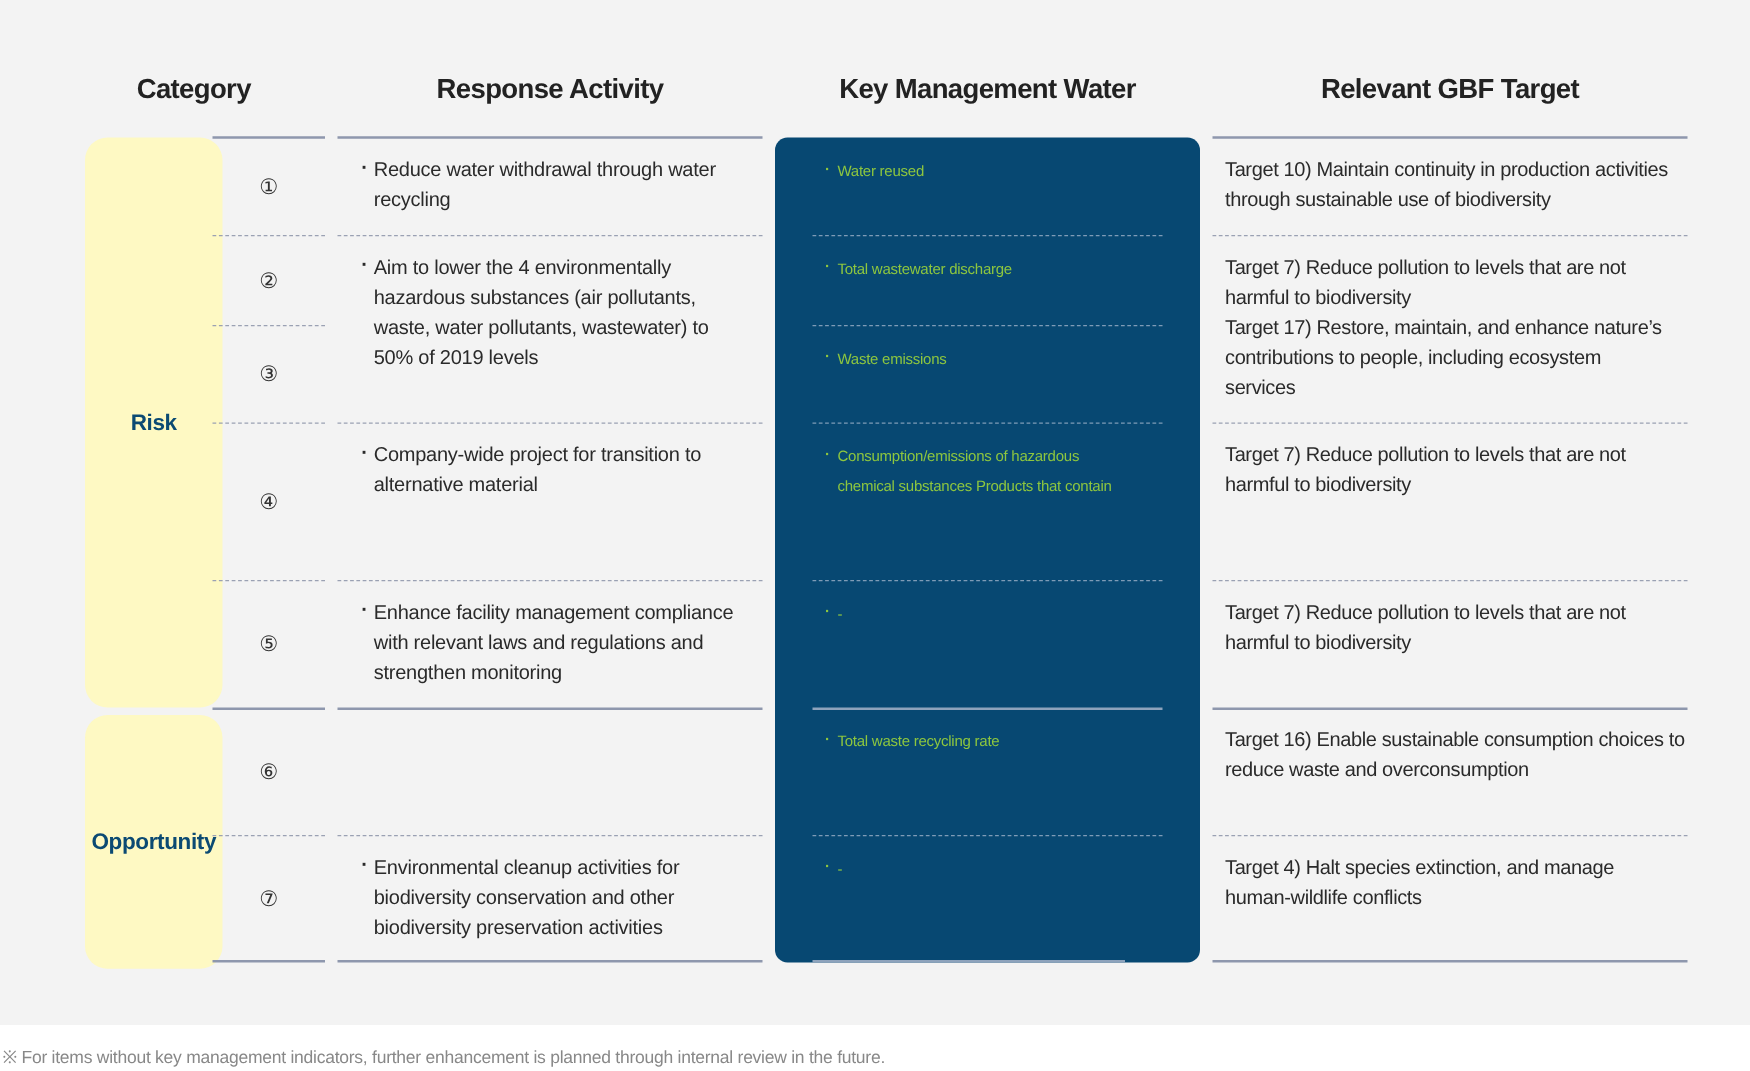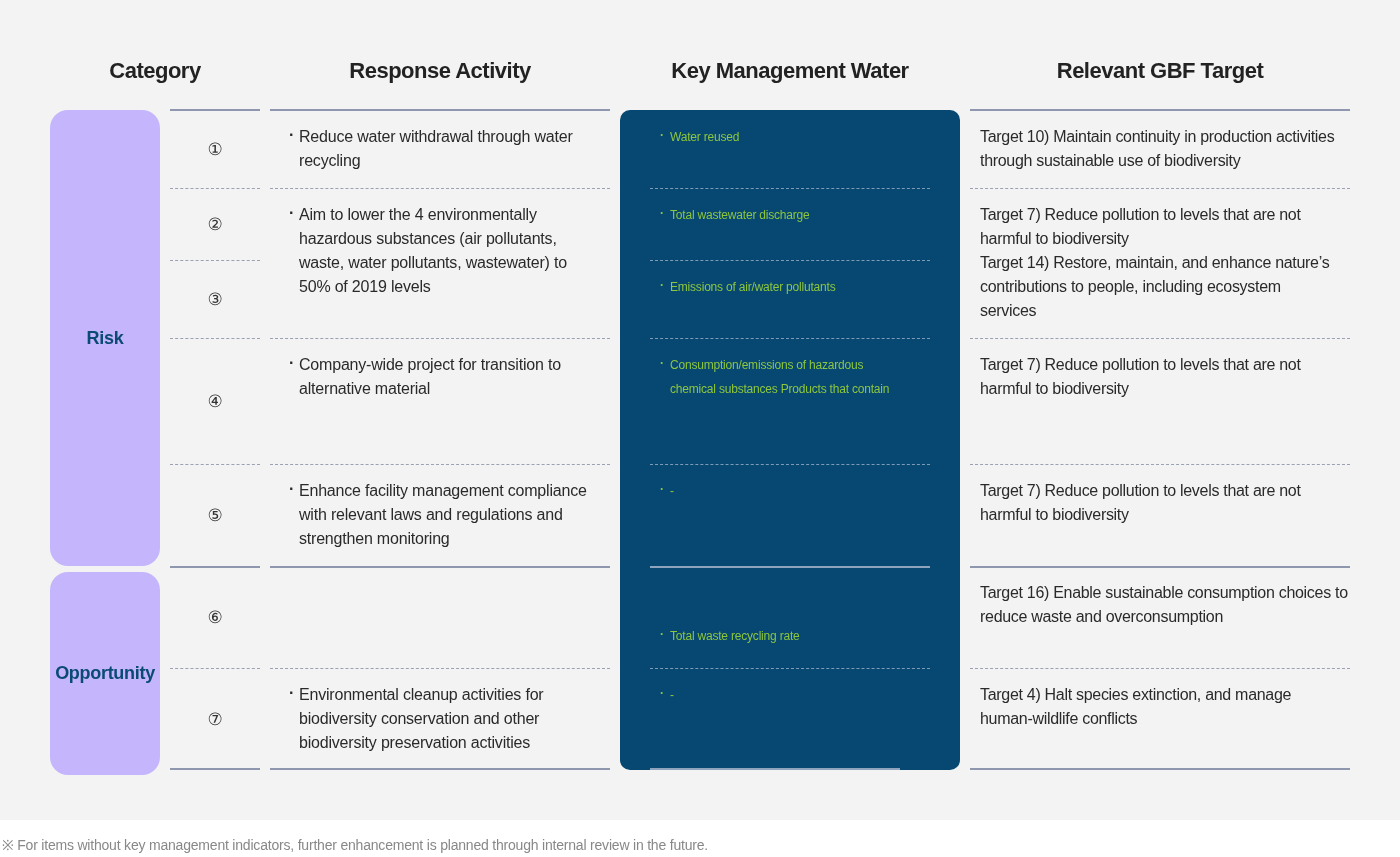--- a/index.html
+++ b/index.html
@@ -1,21 +1,21 @@
 <!DOCTYPE html>
 <html><head>
 <meta charset="utf-8">
 <style>
   html, body { margin:0; padding:0; }
   body { width:1400px; height:857px; background:#ffffff; position:relative; overflow:hidden;
          font-family:"Liberation Sans", sans-serif; color:#222; }
   .panel { position:absolute; left:0; top:0; width:1400px; height:820px; background:#f3f3f3; }
   .hdr { position:absolute; top:58px; height:34px; font-size:22px; font-weight:bold; color:#222;
          text-align:center; letter-spacing:-0.5px; }
-  .cat-box { position:absolute; left:50px; width:110px; background:#c4b5fd; border-radius:18px;
+  .cat-box { position:absolute; left:68px; width:110px; background:#fef9c3; border-radius:18px;
              display:flex; align-items:center; justify-content:center; }
   .cat-label { font-size:18px; font-weight:bold; color:#0b4a73; letter-spacing:-0.3px; }
   .metric-bg { position:absolute; left:620px; top:110px; width:340px; height:660px; background:#074872;
                border-radius:10px; }
   .line { position:absolute; height:0; }
   .solid { border-top:2px solid #8e97ad; }
   .dotted { border-top:1px dashed #9aa1b3; }
   .dotted-m { border-top:1px dashed #7f9cb7; }
   .solid-m { border-top:2px solid #8ea3bc; }
   .num { position:absolute; left:170px; width:90px; text-align:center; font-size:17px; color:#333; }
@@ -104,41 +104,41 @@
   <div class="bul">Environmental cleanup activities for biodiversity conservation and other biodiversity preservation activities</div>
 </div>
 
 <div class="mcell" style="top:125px;">
   <div class="bul">Water reused</div>
 </div>
 <div class="mcell" style="top:203px;">
   <div class="bul">Total wastewater discharge</div>
 </div>
 <div class="mcell" style="top:275px;">
-  <div class="bul">Emissions of air/water pollutants</div>
+  <div class="bul">Waste emissions</div>
 </div>
 <div class="mcell" style="top:353px;width:250px;">
   <div class="bul">Consumption/emissions of hazardous chemical substances Products that contain</div>
 </div>
 <div class="mcell" style="top:479px;">
   <div class="bul">-</div>
 </div>
-<div class="mcell" style="top:581px;width:255px;margin-top:43px;">
+<div class="mcell" style="top:581px;width:255px;">
   <div class="bul">Total waste recycling rate</div>
 </div>
 <div class="mcell" style="top:683px;">
   <div class="bul">-</div>
 </div>
 
 <div class="gcell" style="top:125px;">
   <div>Target 10) Maintain continuity in production activities through sustainable use of biodiversity</div>
 </div>
 <div class="gcell" style="top:203px;width:350px;">
   <div>Target 7) Reduce pollution to levels that are not harmful to biodiversity</div>
-  <div>Target 14) Restore, maintain, and enhance nature’s contributions to people, including ecosystem services</div>
+  <div>Target 17) Restore, maintain, and enhance nature’s contributions to people, including ecosystem services</div>
 </div>
 <div class="gcell" style="top:353px;width:350px;">
   <div>Target 7) Reduce pollution to levels that are not harmful to biodiversity</div>
 </div>
 <div class="gcell" style="top:479px;width:350px;">
   <div>Target 7) Reduce pollution to levels that are not harmful to biodiversity</div>
 </div>
 <div class="gcell" style="top:581px;">
   <div>Target 16) Enable sustainable consumption choices to reduce waste and overconsumption</div>
 </div>

